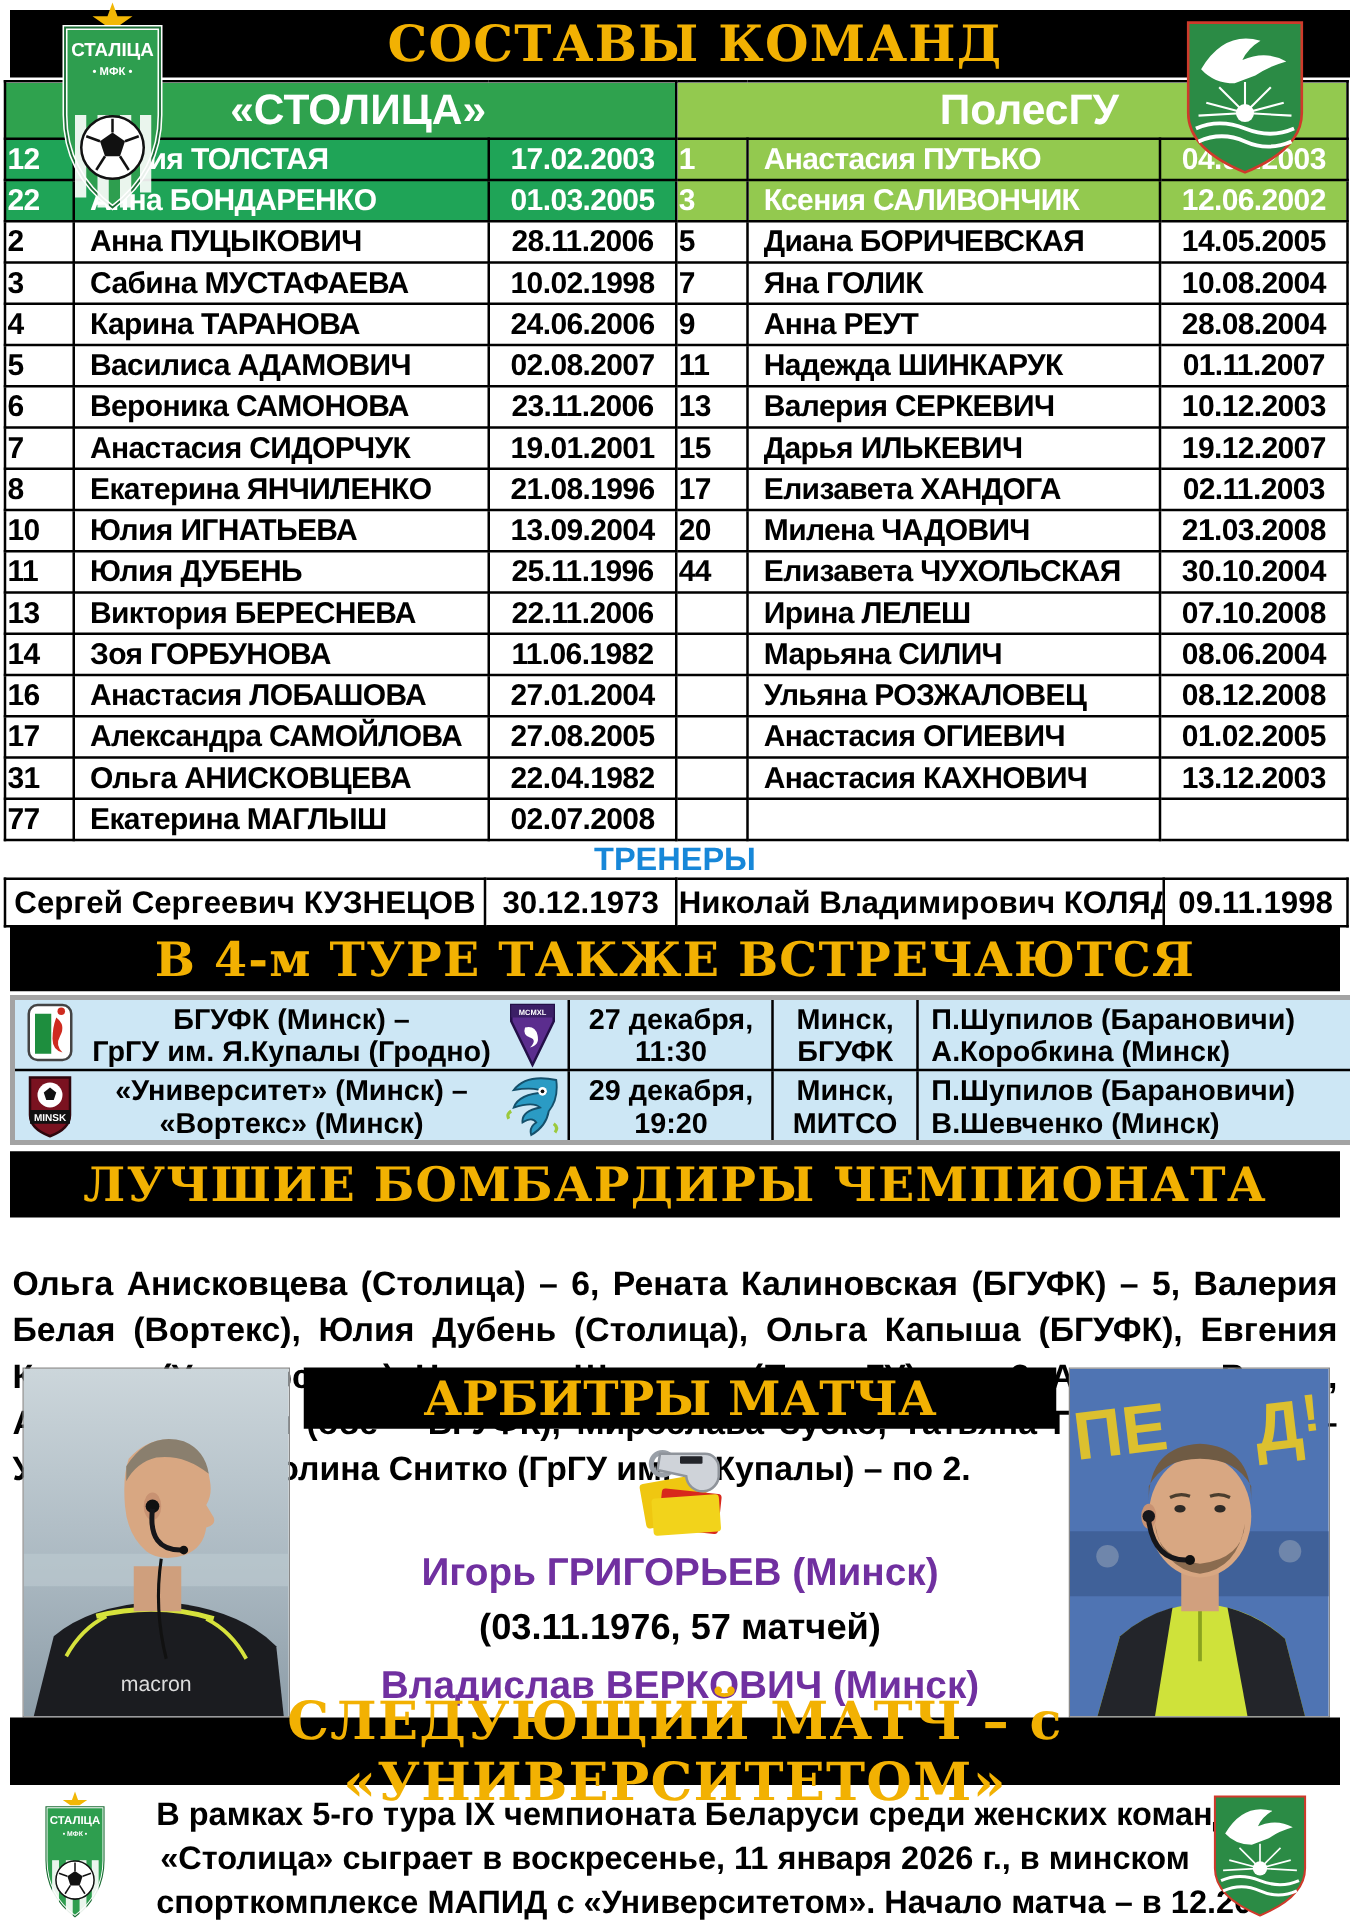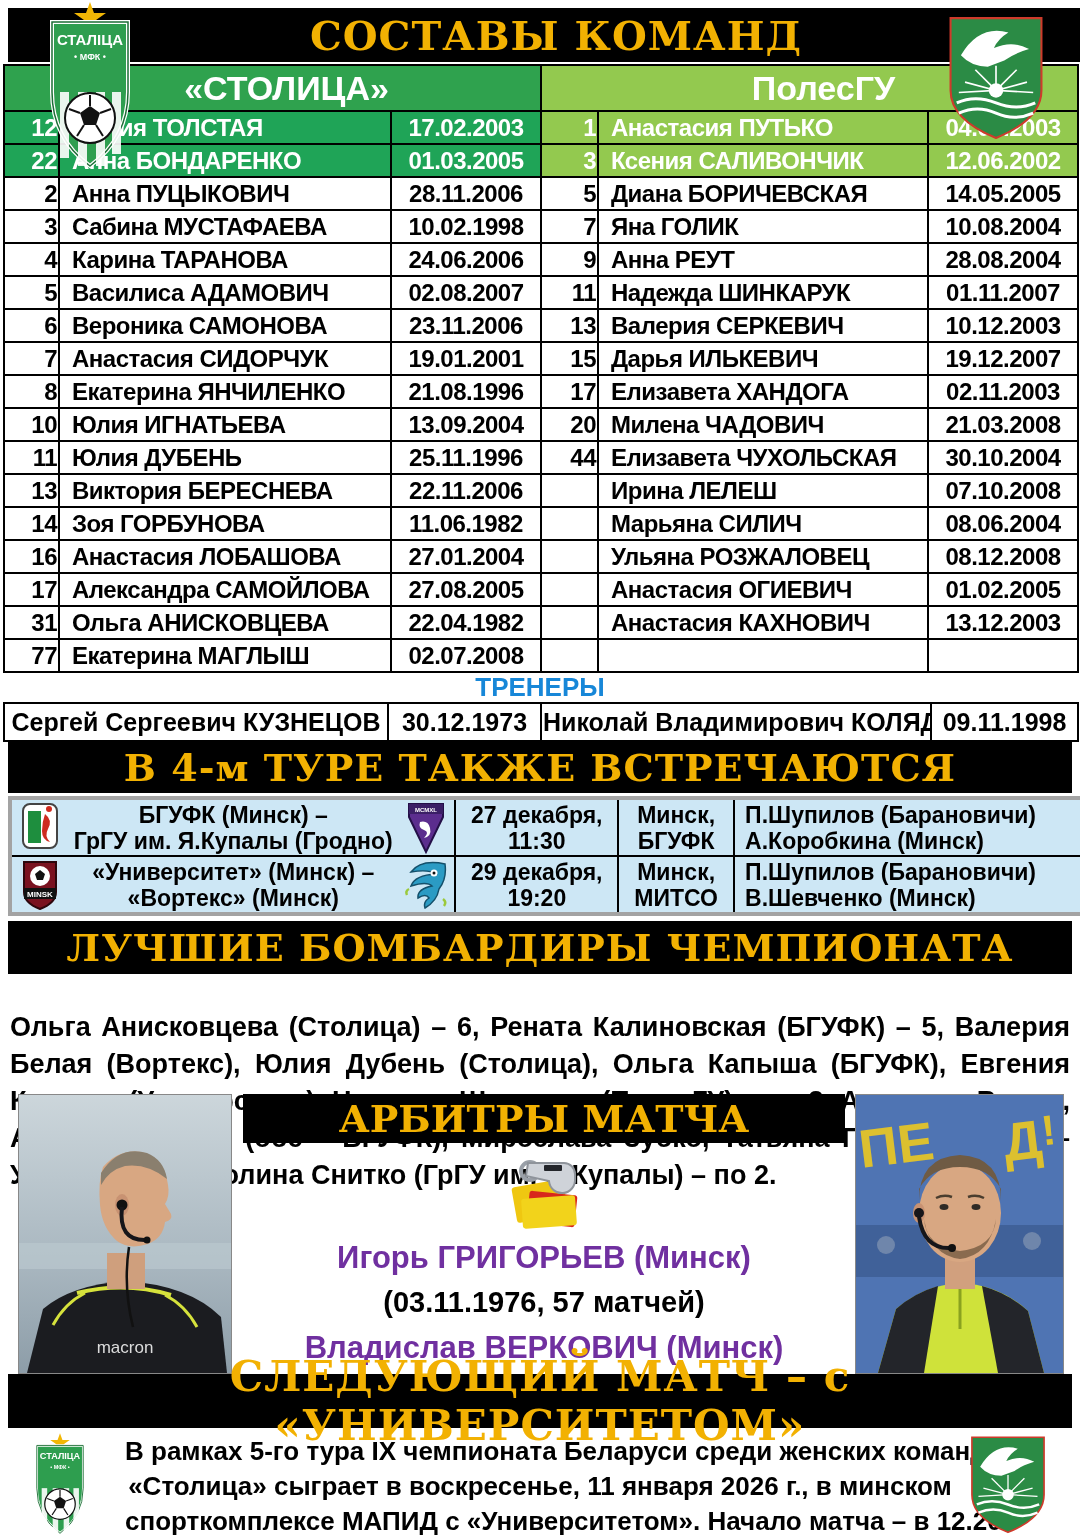--- a/index.html
+++ b/index.html
@@ -14,21 +14,21 @@
   .b5{top:1374px;height:54px;font-size:42px;}
 
   
   table{border-collapse:collapse;table-layout:fixed;}
   .roster{position:absolute;top:64px;left:3px;width:1074px;}
   .roster th,.roster td{border:2px solid #000;white-space:nowrap;overflow:hidden;}
   .roster th{height:42px;color:#fff;font-size:34px;font-weight:bold;padding-left:29px;}
   .th-left{background:#2FA24E;}
   .th-right{background:#93C94F;}
   .roster td{height:29px;font-size:24px;font-weight:bold;letter-spacing:-0.5px;}
-  td.num{text-align:right;}
+  td.num{text-align:left;}
   td.name{padding-left:12px;text-align:left;}
   td.dob{text-align:center;}
   td.gkl{background:#1FA457;color:#fff;}
   td.gkr{background:#93C94F;color:#fff;}
 
   .coach-label{position:absolute;top:672px;left:0;width:1080px;text-align:center;
                color:#1787D8;font-size:26px;font-weight:bold;}
   .coaches{position:absolute;top:702px;left:3px;width:1074px;}
   .coaches td{border:2px solid #000;height:34px;font-size:25px;font-weight:bold;
               text-align:center;white-space:nowrap;overflow:hidden;}

